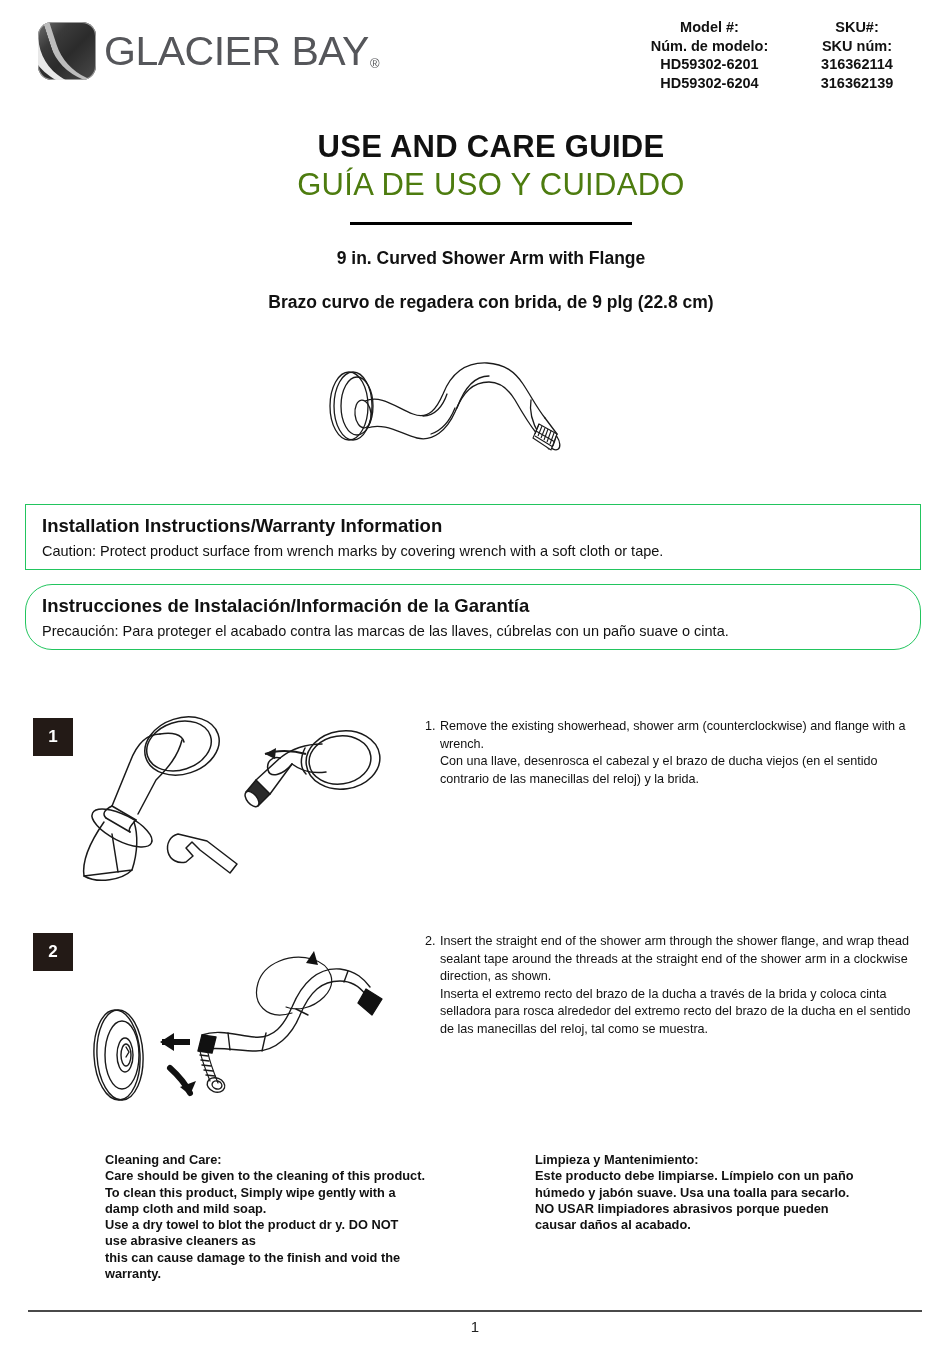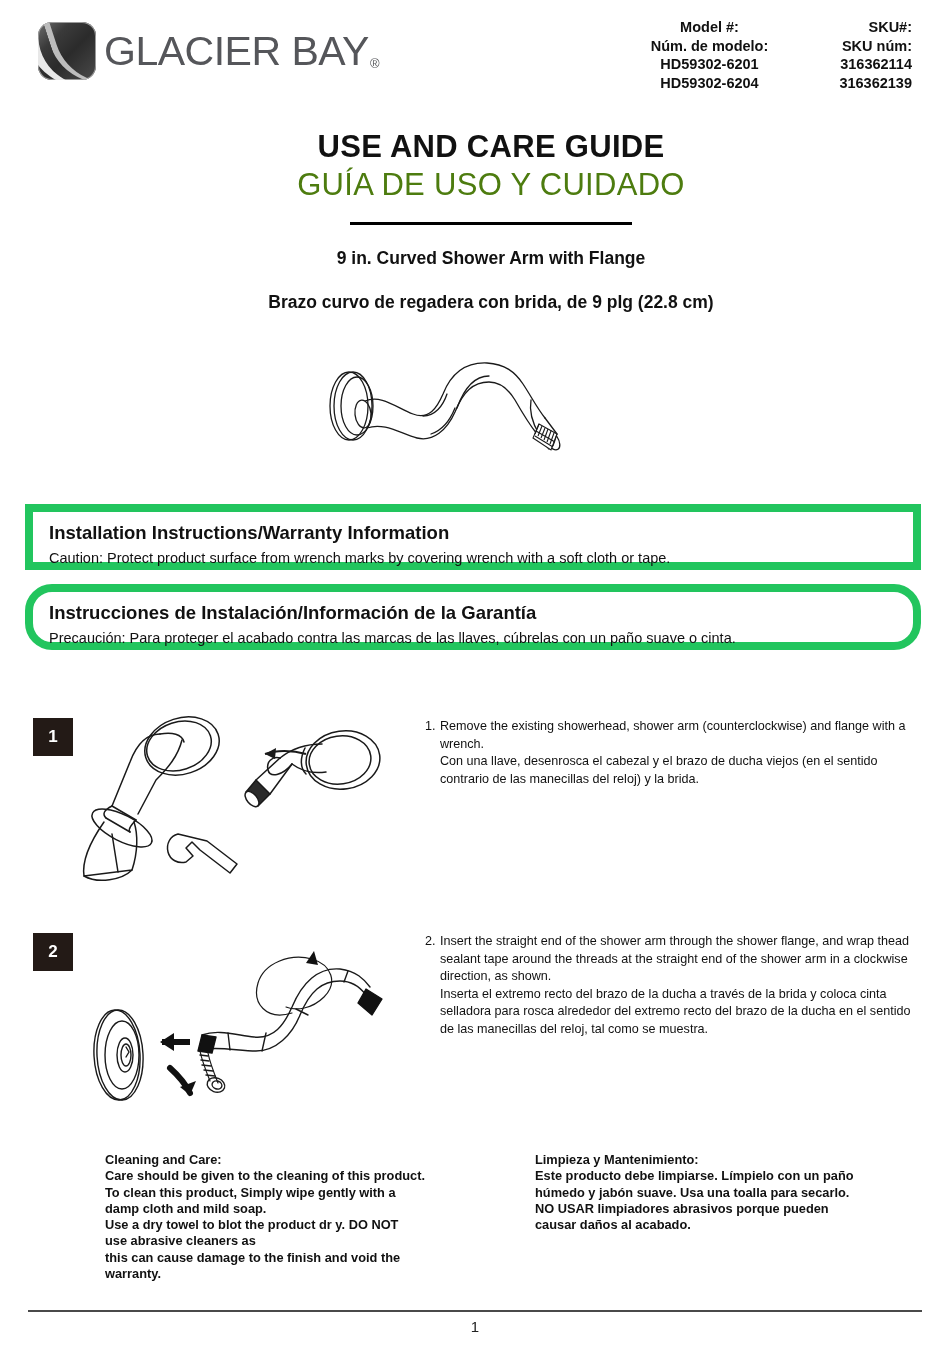--- a/index.html
+++ b/index.html
@@ -81,21 +81,21 @@
     font-size: 14.5px;
     font-weight: bold;
     line-height: 18.5px;
     color: #111;
   }
   #model-table .col {
     display: flex;
     flex-direction: column;
   }
   #model-table .col.model { width: 185px; text-align: center; }
-  #model-table .col.sku   { width: 110px; text-align: right; }
+  #model-table .col.sku   { width: 110px; text-align: center; }
   #model-table .cell { white-space: nowrap; }
 
   
   #title-block {
     position: absolute;
     left: 0; top: 128px;
     width: 950px;
     text-align: center;
     padding-left: 16px;
   }
@@ -139,21 +139,21 @@
     position: absolute;
     left: 305px; top: 338px;
     width: 320px; height: 130px;
   }
 
   
   .info-box {
     position: absolute;
     left: 25px;
     width: 896px;
-    border: 8px solid #22c55e;
+    border: 1px solid #22c55e;
     box-sizing: border-box;
     padding: 9px 16px 10px 16px;
   }
   #box-en { top: 504px; height: 66px; }
   #box-es { top: 584px; height: 66px; border-radius: 27px; }
   .info-box .bx-title {
     font-size: 18.5px;
     font-weight: bold;
     color: #111;
     line-height: 24px;

